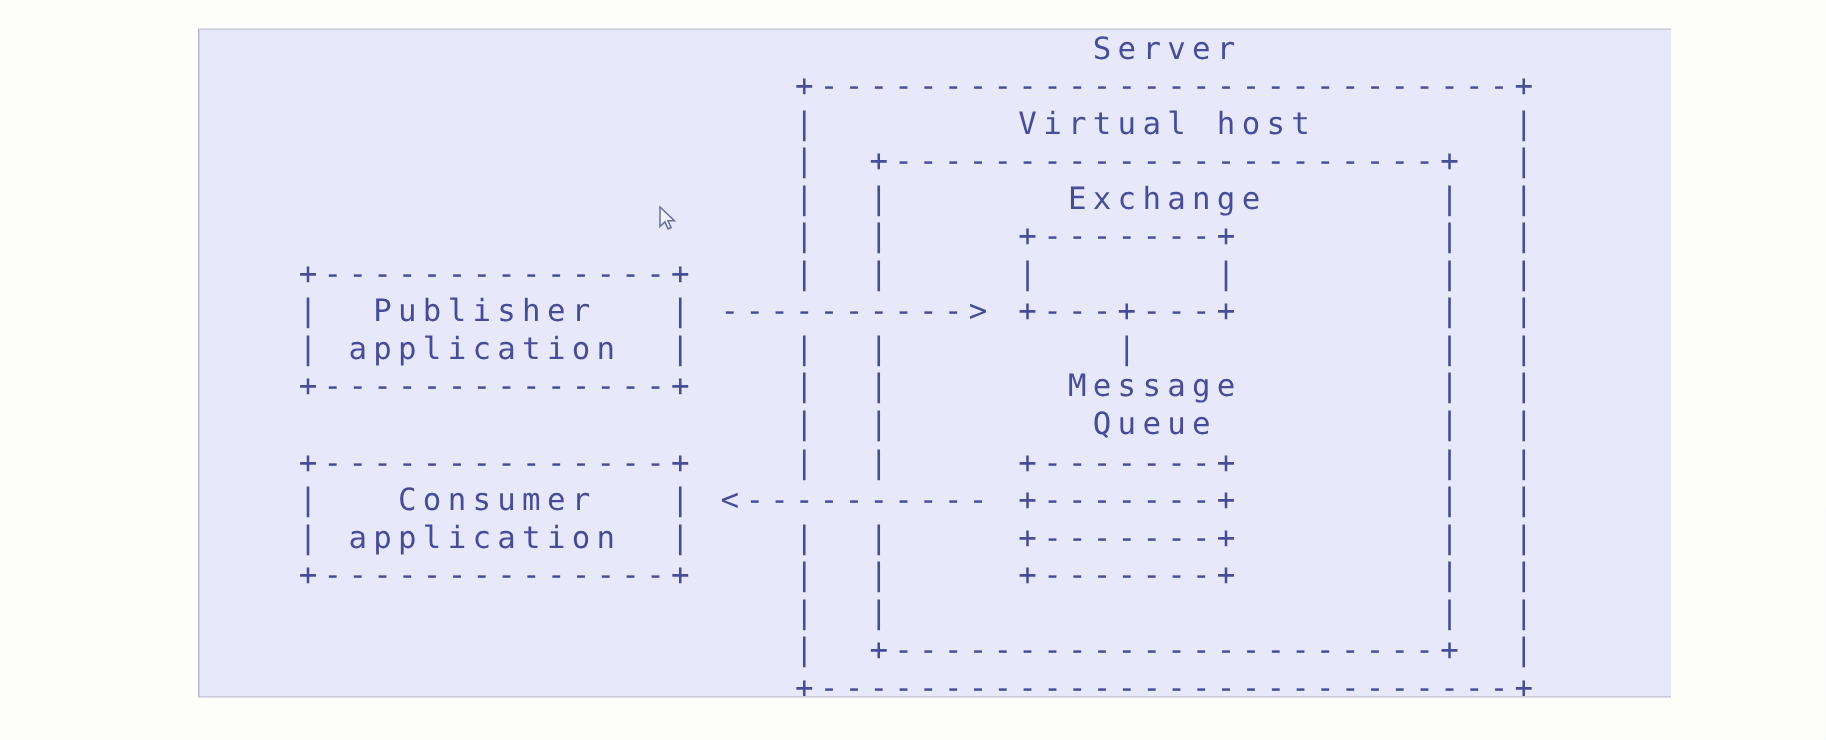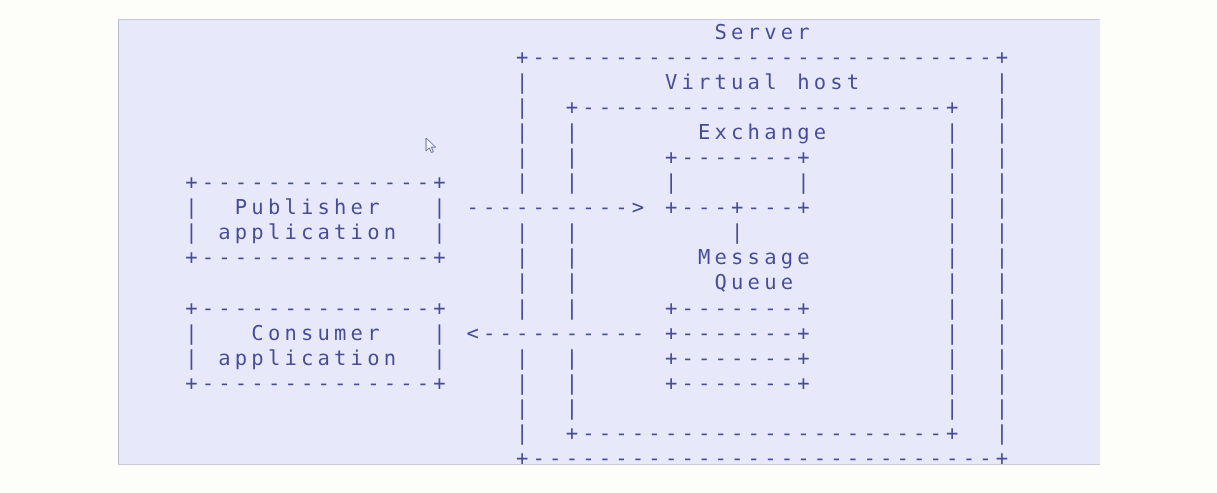--- a/index.html
+++ b/index.html
@@ -16,21 +16,21 @@
   }
   #screenshot {
     position: relative;
     width: 1217px;
     height: 493px;
     background: #fdfdfa;
   }
   
   #diagram-panel {
     position: absolute;
-    left: 118px;
+    left: 132px;
     top: 19px;
     width: 982px;
     height: 446px;
     background: #e7e9fa;
     border-top: 1px solid #c9cbd8;
     border-left: 1px solid #b9bbc9;
     border-right: 0;
     border-bottom: 1px solid #c9cbd8;
     box-sizing: border-box;
     overflow: hidden;

